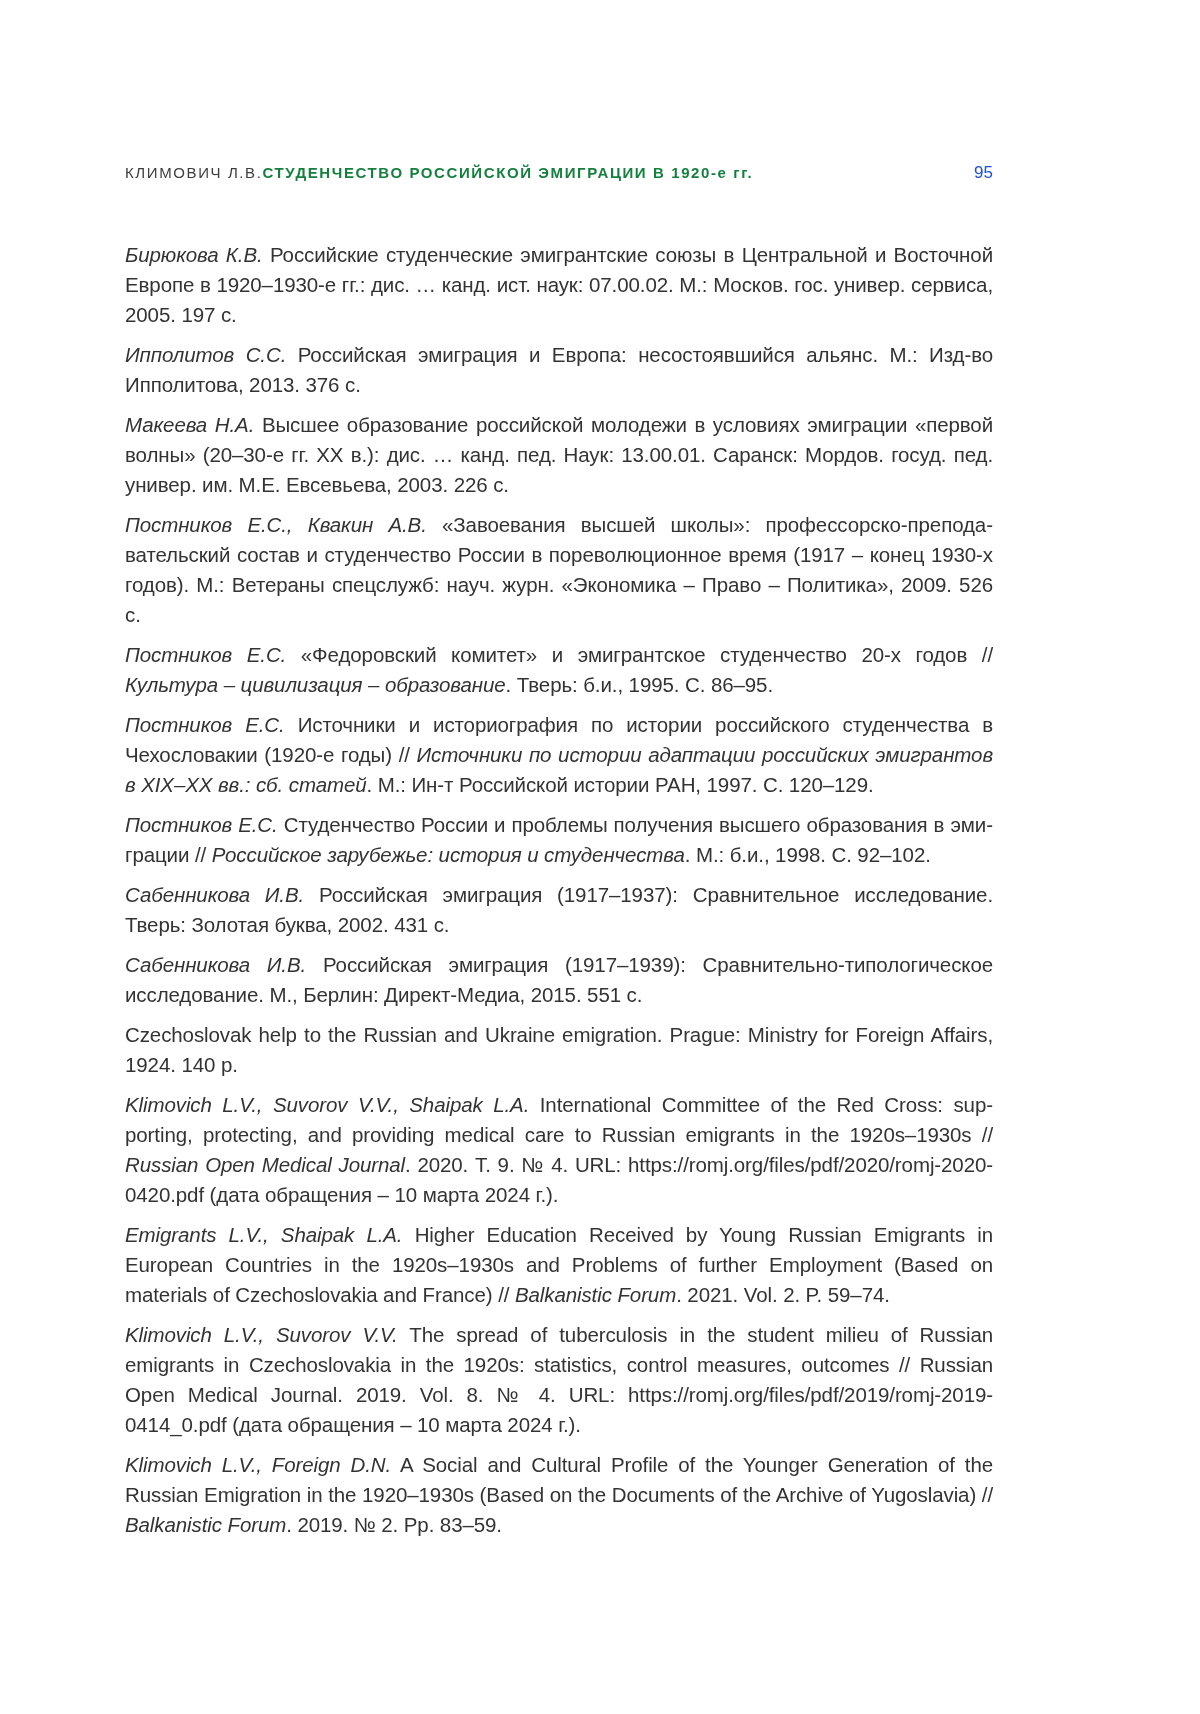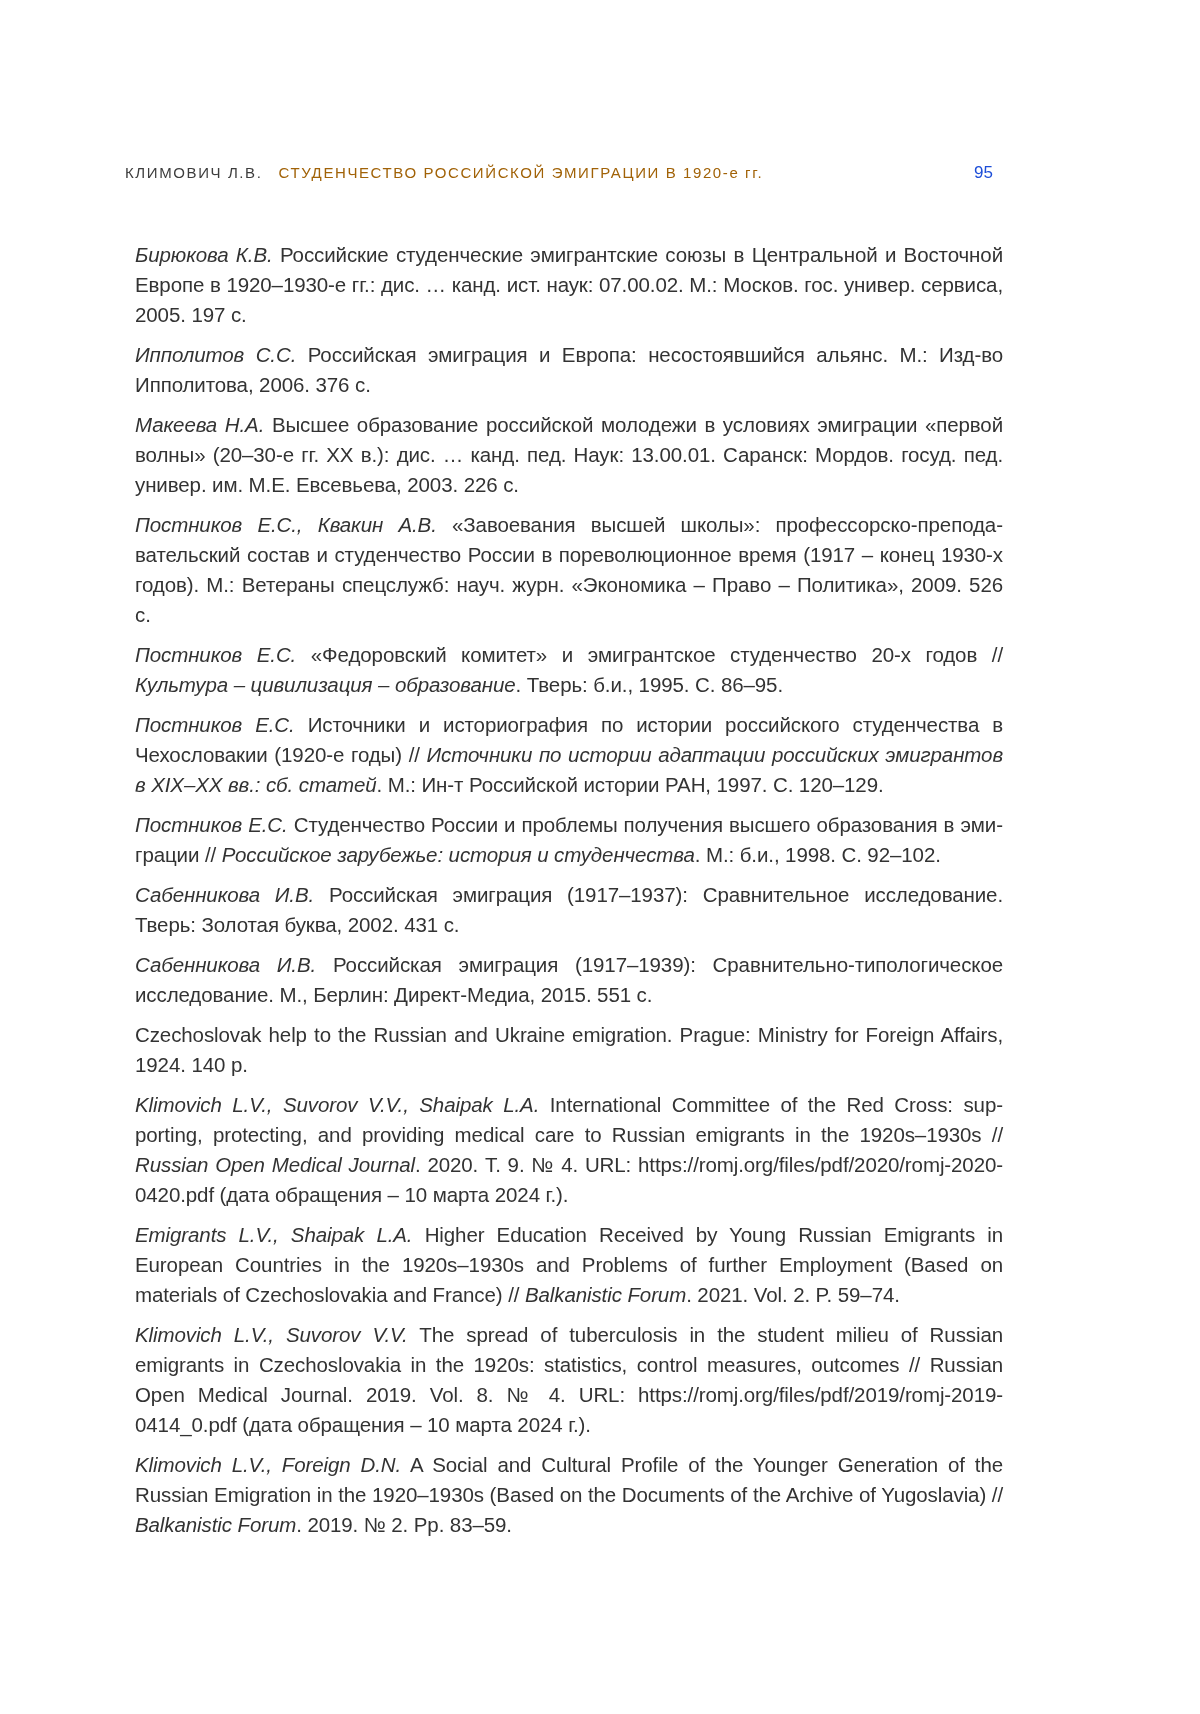--- a/index.html
+++ b/index.html
@@ -32,36 +32,35 @@
   }
   .head-left {
     display: flex;
     align-items: baseline;
   }
   .head-author {
     font-size: 15px;
     font-weight: 400;
     letter-spacing: 1.6px;
     color: #3d3d3d;
-    margin-right: 16px;
   }
   .head-title {
     font-size: 15px;
-    font-weight: 400;
+    font-weight: 700;
     letter-spacing: 1.6px;
-    color: #a16207;
+    color: #15803d;
   }
   .head-page {
     font-size: 17px;
     font-weight: 400;
     color: #1d4ed8;
   }
   .refs {
     position: absolute;
-    left: 135px;
+    left: 125px;
     top: 240px;
     width: 868px;
     font-size: 20.5px;
     line-height: 30px;
     letter-spacing: -0.1px;
     text-align: justify;
     color: #333333;
   }
   .refs p {
     margin: 0 0 10px 0;
@@ -80,21 +79,21 @@
   <header class="running-head">
     <div class="head-left">
       <span class="head-author">КЛИМОВИЧ Л.В.</span>
       <span class="head-title">СТУДЕНЧЕСТВО РОССИЙСКОЙ ЭМИГРАЦИИ В 1920-е гг.</span>
     </div>
     <span class="head-page">95</span>
   </header>
 
   <main class="refs">
       <p><em>Бирюкова К.В.</em><span> Российские студенческие эмигрантские союзы в Центральной и Вос­точной Европе в 1920–1930-е гг.: дис. … канд. ист. наук: 07.00.02. М.: Москов. гос. универ. сервиса, 2005. 197 с.</span></p>
-      <p><em>Ипполитов С.С.</em><span> Российская эмиграция и Европа: несостоявшийся альянс. М.: Изд-во Ипполитова, 2006. 376 с.</span></p>
+      <p><em>Ипполитов С.С.</em><span> Российская эмиграция и Европа: несостоявшийся альянс. М.: Изд-во Ипполитова, 2013. 376 с.</span></p>
       <p><em>Макеева Н.А.</em><span> Высшее образование российской молодежи в условиях эмиграции «первой волны» (20–30-е гг. XX в.): дис. … канд. пед. Наук: 13.00.01. Саранск: Мор­дов. госуд. пед. универ. им. М.Е. Евсевьева, 2003. 226 с.</span></p>
       <p><em>Постников Е.С., Квакин А.В.</em><span> «Завоевания высшей школы»: профессорско-препода­вательский состав и студенчество России в пореволюционное время (1917 – конец 1930-х годов). М.: Ветераны спецслужб: науч. журн. «Экономика – Право – Полити­ка», 2009. 526 с.</span></p>
       <p><em>Постников Е.С.</em><span> «Федоровский комитет» и эмигрантское студенчество 20-х годов // </span><em>Культура – цивилизация – образование</em><span>. Тверь: б.и., 1995. С. 86–95.</span></p>
       <p><em>Постников Е.С.</em><span> Источники и историография по истории российского студенчества в Чехословакии (1920-е годы) // </span><em>Источники по истории адаптации российских эми­грантов в XIX–XX вв.: сб. статей</em><span>. М.: Ин-т Российской истории РАН, 1997. С. 120–129.</span></p>
       <p><em>Постников Е.С.</em><span> Студенчество России и проблемы получения высшего образования в эми­грации // </span><em>Российское зарубежье: история и студенчества</em><span>. М.: б.и., 1998. С. 92–102.</span></p>
       <p><em>Сабенникова И.В.</em><span> Российская эмиграция (1917–1937): Сравнительное исследова­ние. Тверь: Золотая буква, 2002. 431 с.</span></p>
       <p><em>Сабенникова И.В.</em><span> Российская эмиграция (1917–1939): Сравнительно-типологиче­ское исследование. М., Берлин: Директ-Медиа, 2015. 551 с.</span></p>
       <p><span>Czechoslovak help to the Russian and Ukraine emigration. Prague: Ministry for Foreign Affairs, 1924. 140 p.</span></p>
       <p><em>Klimovich L.V., Suvorov V.V., Shaipak L.A.</em><span> International Committee of the Red Cross: sup­porting, protecting, and providing medical care to Russian emigrants in the 1920s–1930s // </span><em>Russian Open Medical Journal</em><span>. 2020. Т. 9. № 4. URL: https://romj.org/files/pdf/2020/romj-2020-0420.pdf (дата обращения – 10 марта 2024 г.).</span></p>
       <p><em>Emigrants L.V., Shaipak L.A.</em><span> Higher Education Received by Young Russian Emigrants in European Countries in the 1920s–1930s and Problems of further Employment (Based on materials of Czechoslovakia and France) // </span><em>Balkanistic Forum</em><span>. 2021. Vol. 2. P. 59–74.</span></p>

